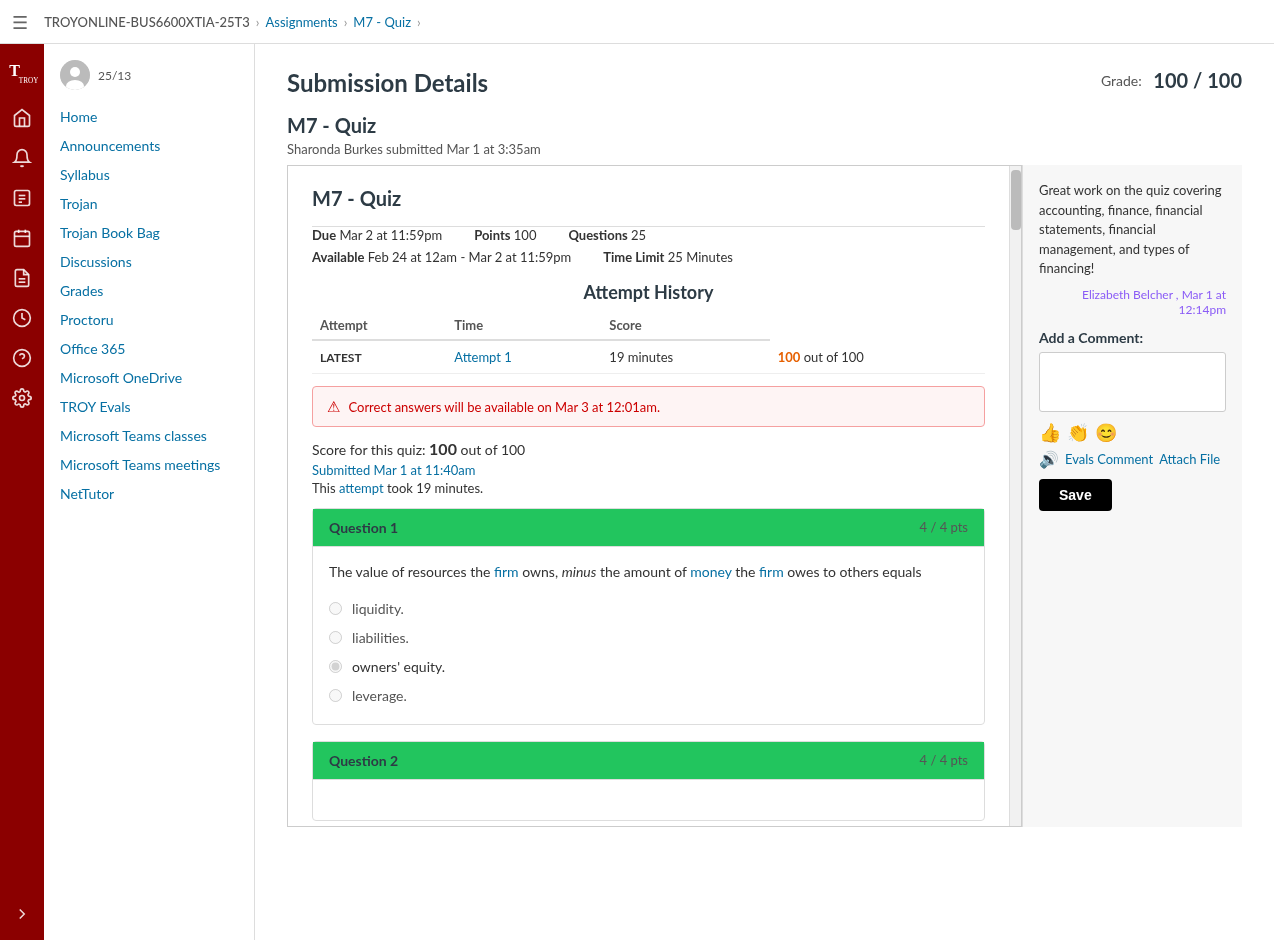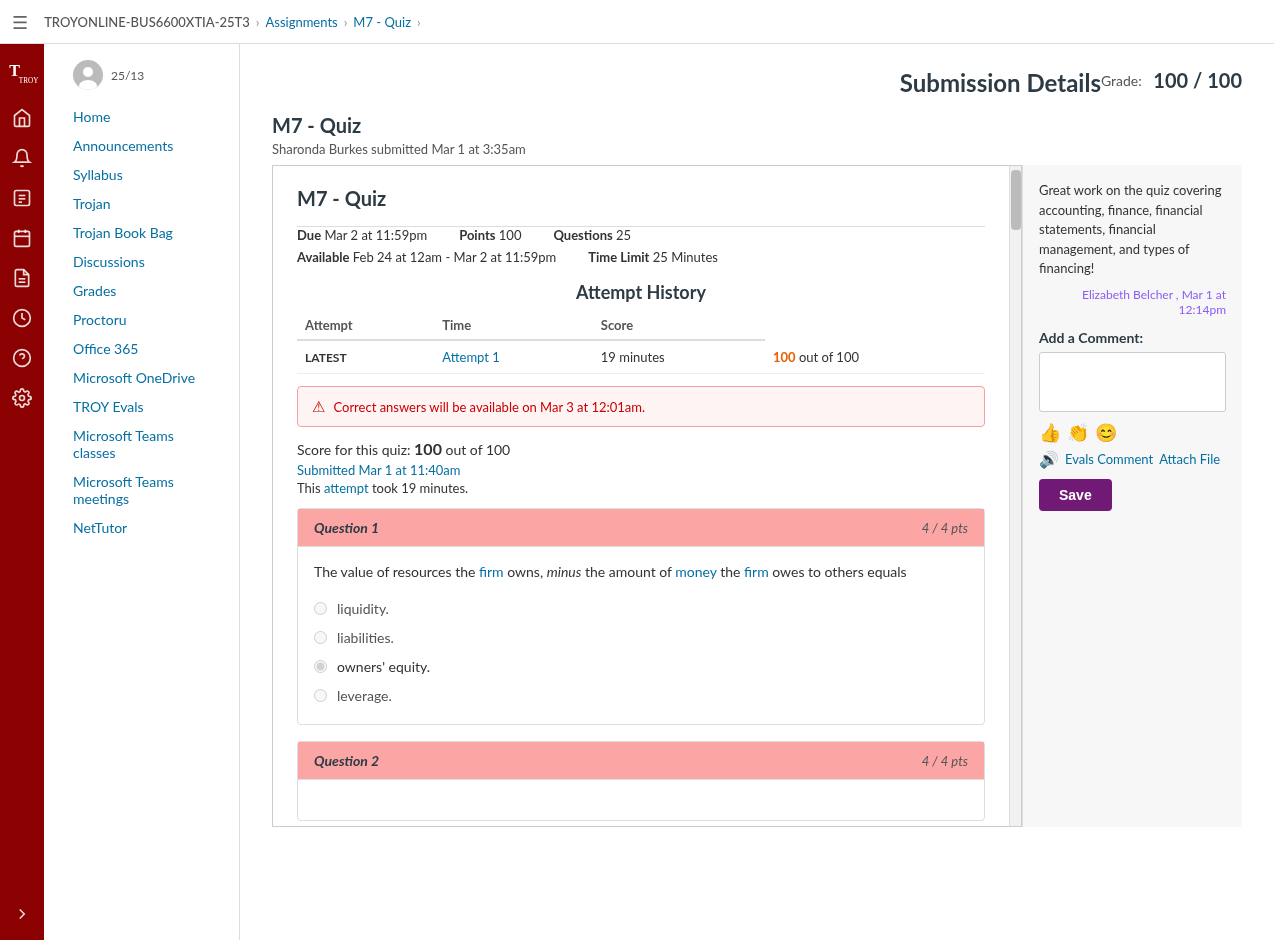--- a/index.html
+++ b/index.html
@@ -58,25 +58,25 @@
       justify-content: center;
       border-radius: 4px;
       color: rgba(255,255,255,0.8);
       font-size: 16px;
       cursor: pointer;
       position: relative;
     }
 
     
     .sidebar {
-      width: 196px;
+      width: 211px;
       background: #fff;
       border-right: 1px solid #ddd;
       overflow-y: auto;
-      padding: 12px 13px;
+      padding: 12px 0;
       flex-shrink: 0;
     }
     .sidebar .student-info {
       padding: 4px 16px 12px;
       font-size: 12px;
       color: #555;
       display: flex;
       align-items: center;
       gap: 8px;
     }
@@ -92,21 +92,21 @@
       display: block;
       padding: 6px 16px;
       color: #0770a3;
       text-decoration: none;
       font-size: 14px;
     }
 
     .submission-header {
       padding: 24px 32px 16px;
       display: flex;
-      justify-content: flex-end;
+      justify-content: space-between;
       align-items: flex-start;
     }
     .submission-title { font-size: 24px; font-weight: bold; color: #2d3b45; }
     .grade-display { font-size: 14px; color: #555; display: flex; align-items: center; gap: 4px; }
     .grade-display .grade-val { font-size: 20px; font-weight: bold; color: #2d3b45; }
 
     .quiz-meta {
       padding: 0 32px 8px;
     }
     .quiz-meta h2 { font-size: 20px; font-weight: bold; color: #2d3b45; margin-bottom: 4px; }
@@ -178,25 +178,24 @@
 
     
     .question-block {
       border: 1px solid #ddd;
       border-radius: 4px;
       margin-bottom: 16px;
     }
     .question-header {
       display: flex;
       justify-content: space-between;
-      align-items: flex-end;
+      align-items: flex-start;
       padding: 10px 16px;
-      background: #fca5a5;
+      background: #22c55e;
       border-bottom: 1px solid #ddd;
-      font-style: italic;
     }
     .question-header .q-title { font-size: 14px; font-weight: bold; color: #2d3b45; }
     .question-header .q-pts { font-size: 13px; color: #555; }
     .question-body { padding: 14px 16px; }
     .question-text { font-size: 14px; color: #333; margin-bottom: 12px; line-height: 1.5; }
     .question-text em { font-style: italic; }
     .answer-option {
       display: flex;
       align-items: center;
       gap: 10px;
@@ -226,21 +225,21 @@
       border-radius: 3px;
       resize: none;
       font-size: 13px;
       padding: 6px;
       font-family: inherit;
     }
     .emoji-row { display: flex; gap: 6px; margin: 6px 0; font-size: 18px; }
     .media-row { display: flex; align-items: center; gap: 6px; margin: 6px 0; font-size: 13px; }
     .media-row a { color: #0770a3; text-decoration: none; cursor: pointer; }
     .save-btn {
-      background: #701a75;
+      background: #000000;
       color: #fff;
       border: none;
       padding: 8px 20px;
       border-radius: 4px;
       cursor: pointer;
       font-size: 14px;
       font-weight: bold;
       margin-top: 4px;
     }
     .center-col {

